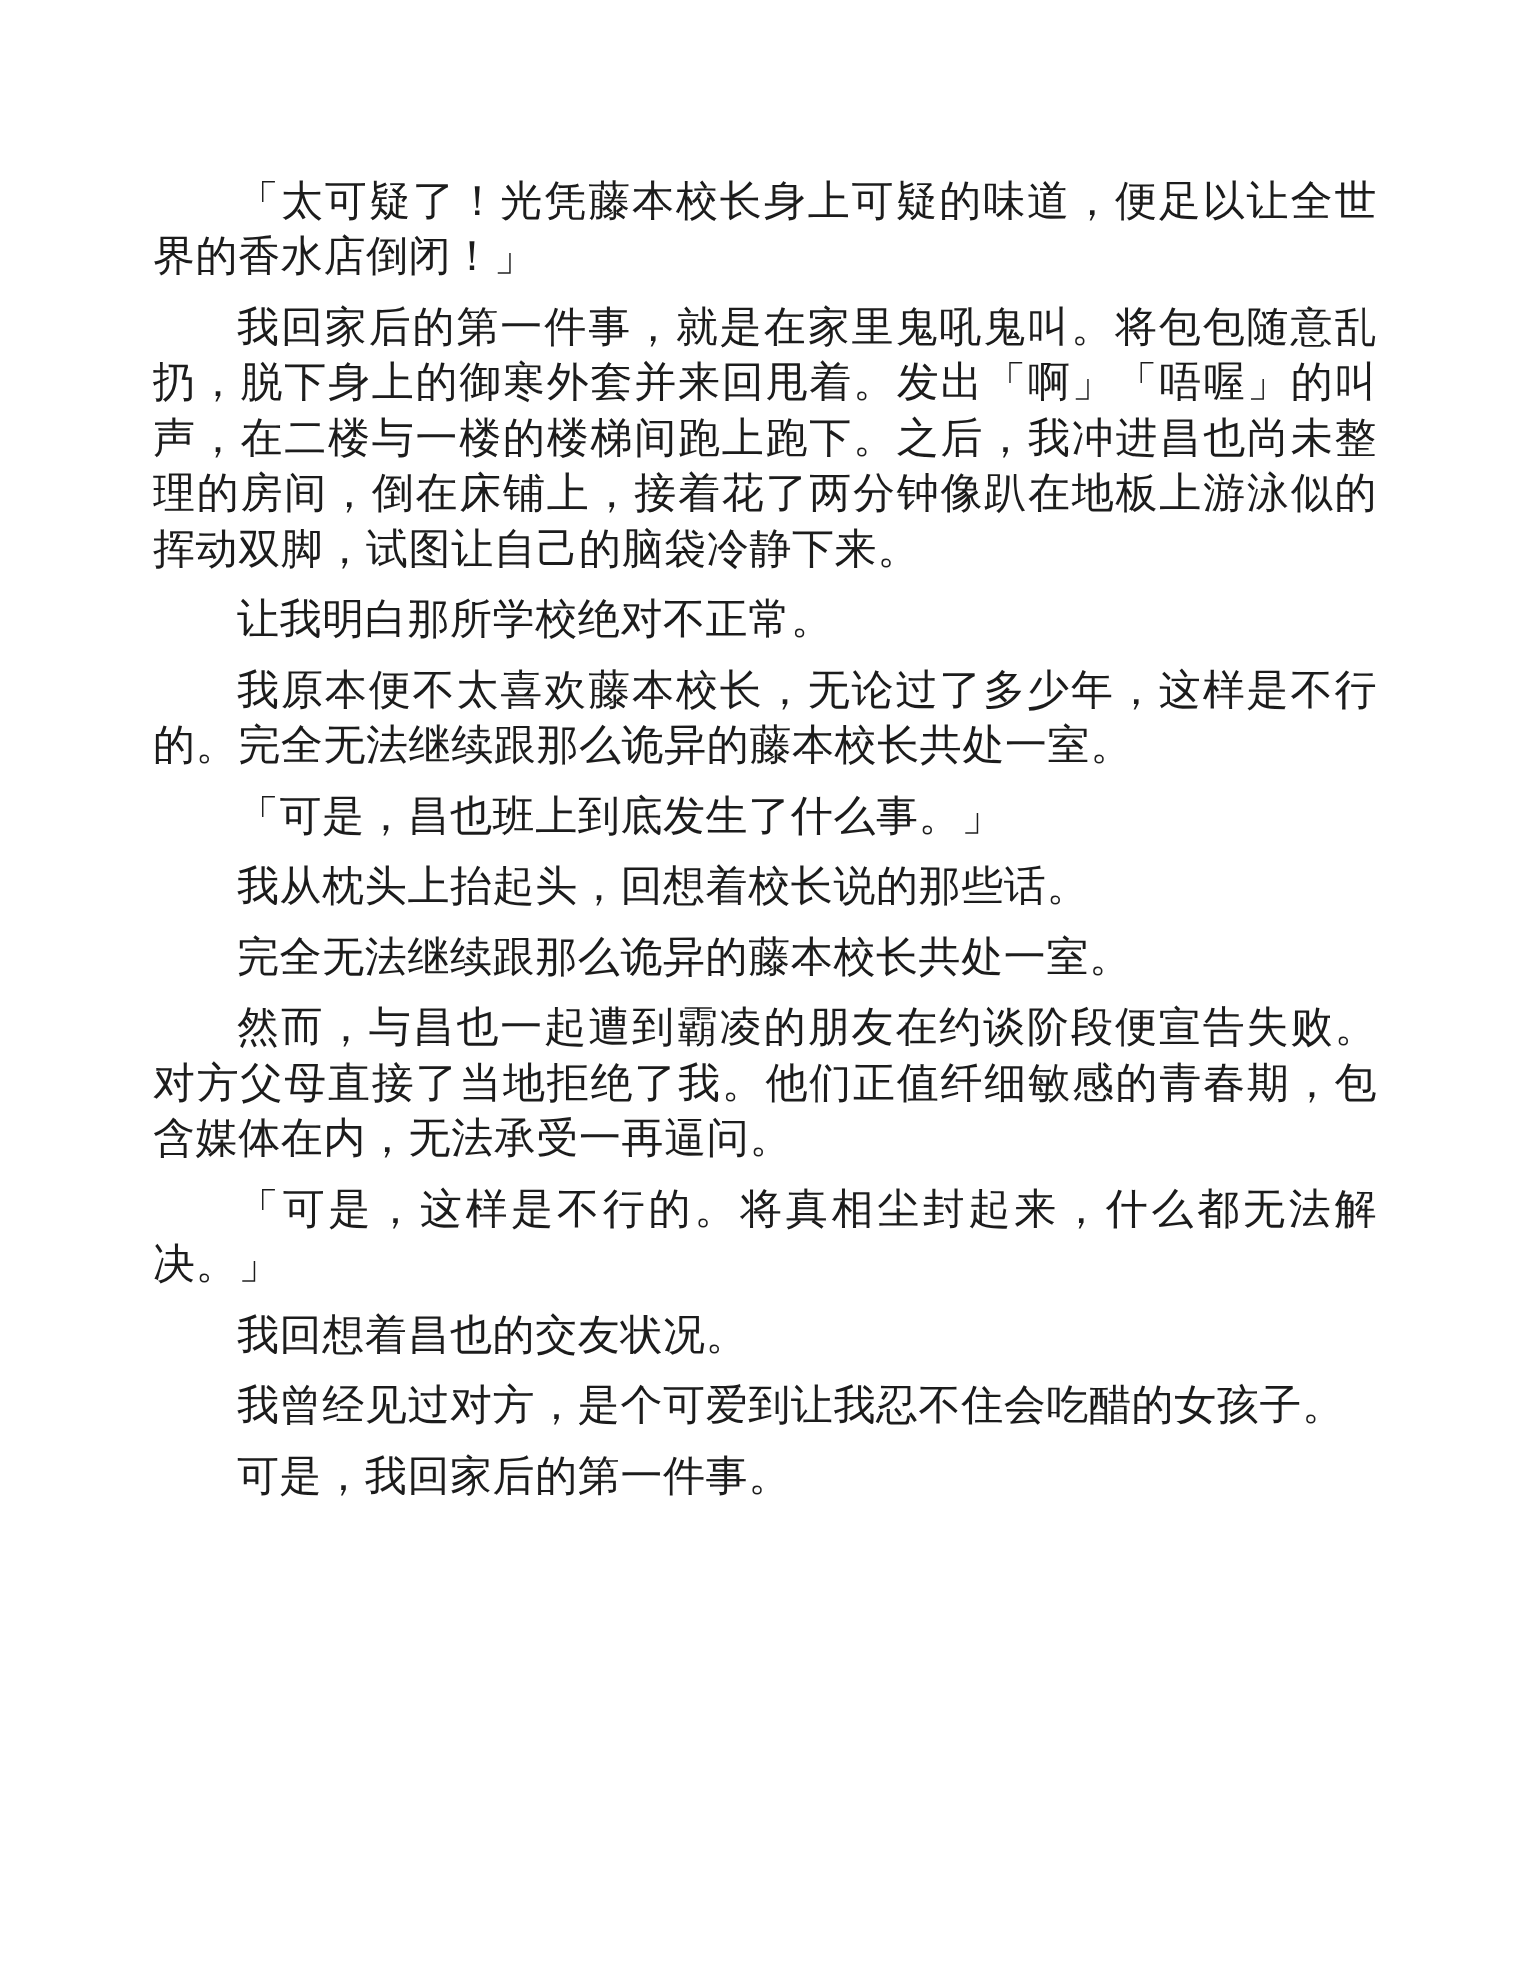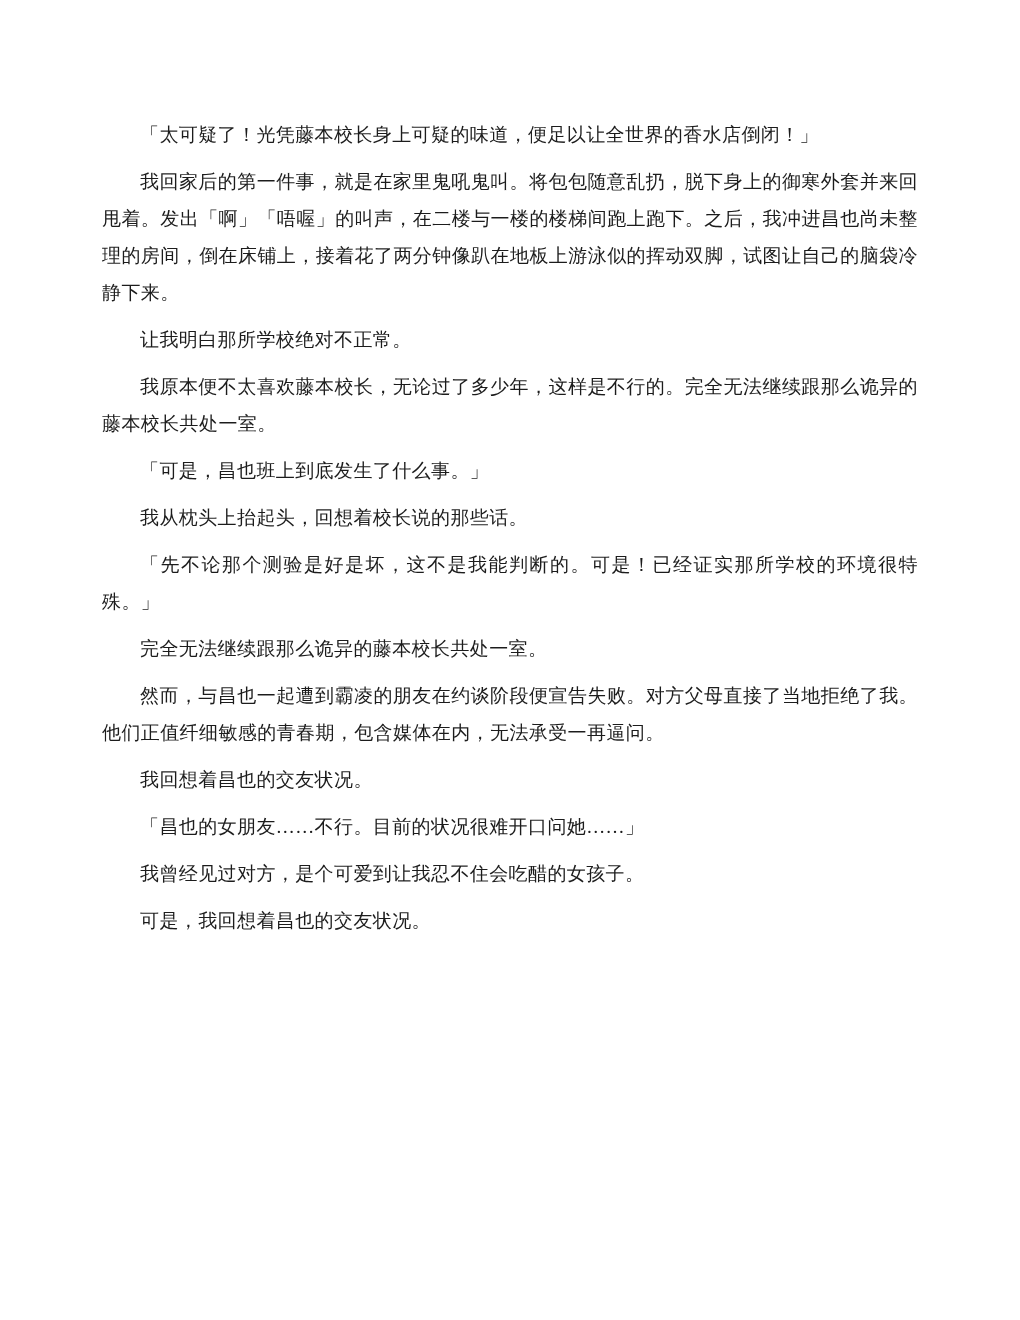--- a/index.html
+++ b/index.html
@@ -16,38 +16,37 @@
     box-sizing: border-box;
     width: 1020px;
     height: 1320px;
     padding: 116px 102px 0 102px;
     background: #ffffff;
     font-family: "Liberation Serif", "DejaVu Serif", serif;
     color: #1c1c1c;
   }
   .para {
     margin: 0 0 10px 0;
-    font-size: 19px;
+    font-size: 28px;
     line-height: 37px;
     text-indent: 2em;
     text-align: justify;
     letter-spacing: 0.4px;
     font-weight: 400;
   }
 </style>
 </head>
 <body>
 
 <div class="page">
   <p class="para">「太可疑了！光凭藤本校长身上可疑的味道，便足以让全世界的香水店倒闭！」</p>
   <p class="para">我回家后的第一件事，就是在家里鬼吼鬼叫。将包包随意乱扔，脱下身上的御寒外套并来回甩着。发出「啊」「唔喔」的叫声，在二楼与一楼的楼梯间跑上跑下。之后，我冲进昌也尚未整理的房间，倒在床铺上，接着花了两分钟像趴在地板上游泳似的挥动双脚，试图让自己的脑袋冷静下来。</p>
   <p class="para">让我明白那所学校绝对不正常。</p>
   <p class="para">我原本便不太喜欢藤本校长，无论过了多少年，这样是不行的。完全无法继续跟那么诡异的藤本校长共处一室。</p>
   <p class="para">「可是，昌也班上到底发生了什么事。」</p>
   <p class="para">我从枕头上抬起头，回想着校长说的那些话。</p>
-  <p class="para">「先不论那个测验是好是坏，这不是我能判断的。可是！已经证实那所学校的环境很特殊。」</p>
   <p class="para">完全无法继续跟那么诡异的藤本校长共处一室。</p>
   <p class="para">然而，与昌也一起遭到霸凌的朋友在约谈阶段便宣告失败。对方父母直接了当地拒绝了我。他们正值纤细敏感的青春期，包含媒体在内，无法承受一再逼问。</p>
+  <p class="para">「可是，这样是不行的。将真相尘封起来，什么都无法解决。」</p>
   <p class="para">我回想着昌也的交友状况。</p>
-  <p class="para">「昌也的女朋友……不行。目前的状况很难开口问她……」</p>
   <p class="para">我曾经见过对方，是个可爱到让我忍不住会吃醋的女孩子。</p>
-  <p class="para">可是，我回想着昌也的交友状况。</p>
+  <p class="para">可是，我回家后的第一件事。</p>
 </div>
 
 </body></html>

